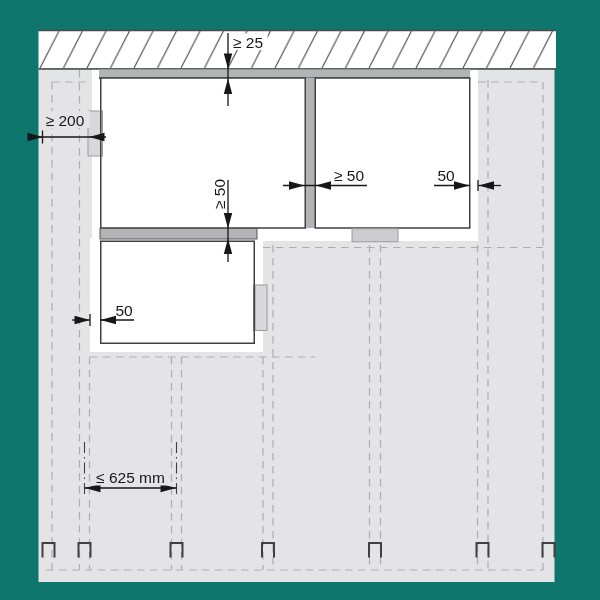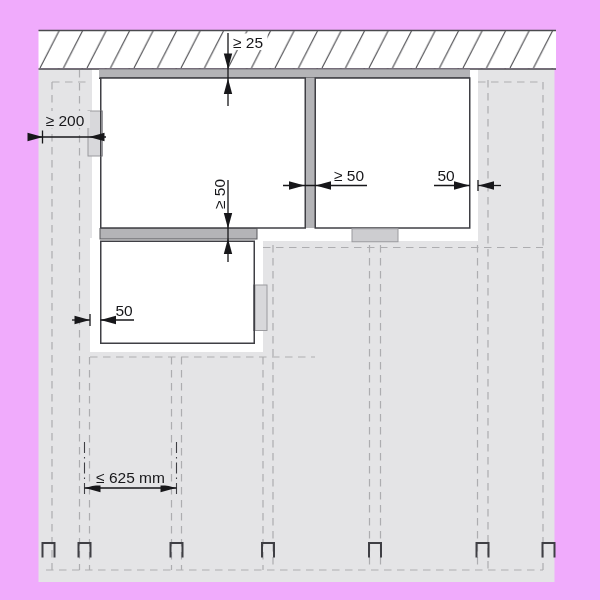--- a/index.html
+++ b/index.html
@@ -1,17 +1,17 @@
 <!DOCTYPE html>
 <html><head>
 <meta charset="utf-8">
 <style>
   html,body{margin:0;padding:0;background:#ffffff;}
   .stage{
-    width:600px;height:600px;position:relative;background:#f0abfc;
+    width:600px;height:600px;position:relative;background:#0f766e;
     font-family:"Liberation Sans", sans-serif;
   }
   svg text{
     font-family:"Liberation Sans", sans-serif;
     font-size:15.5px;
     fill:#17171a;
   }
 </style>
 </head>
 <body>

